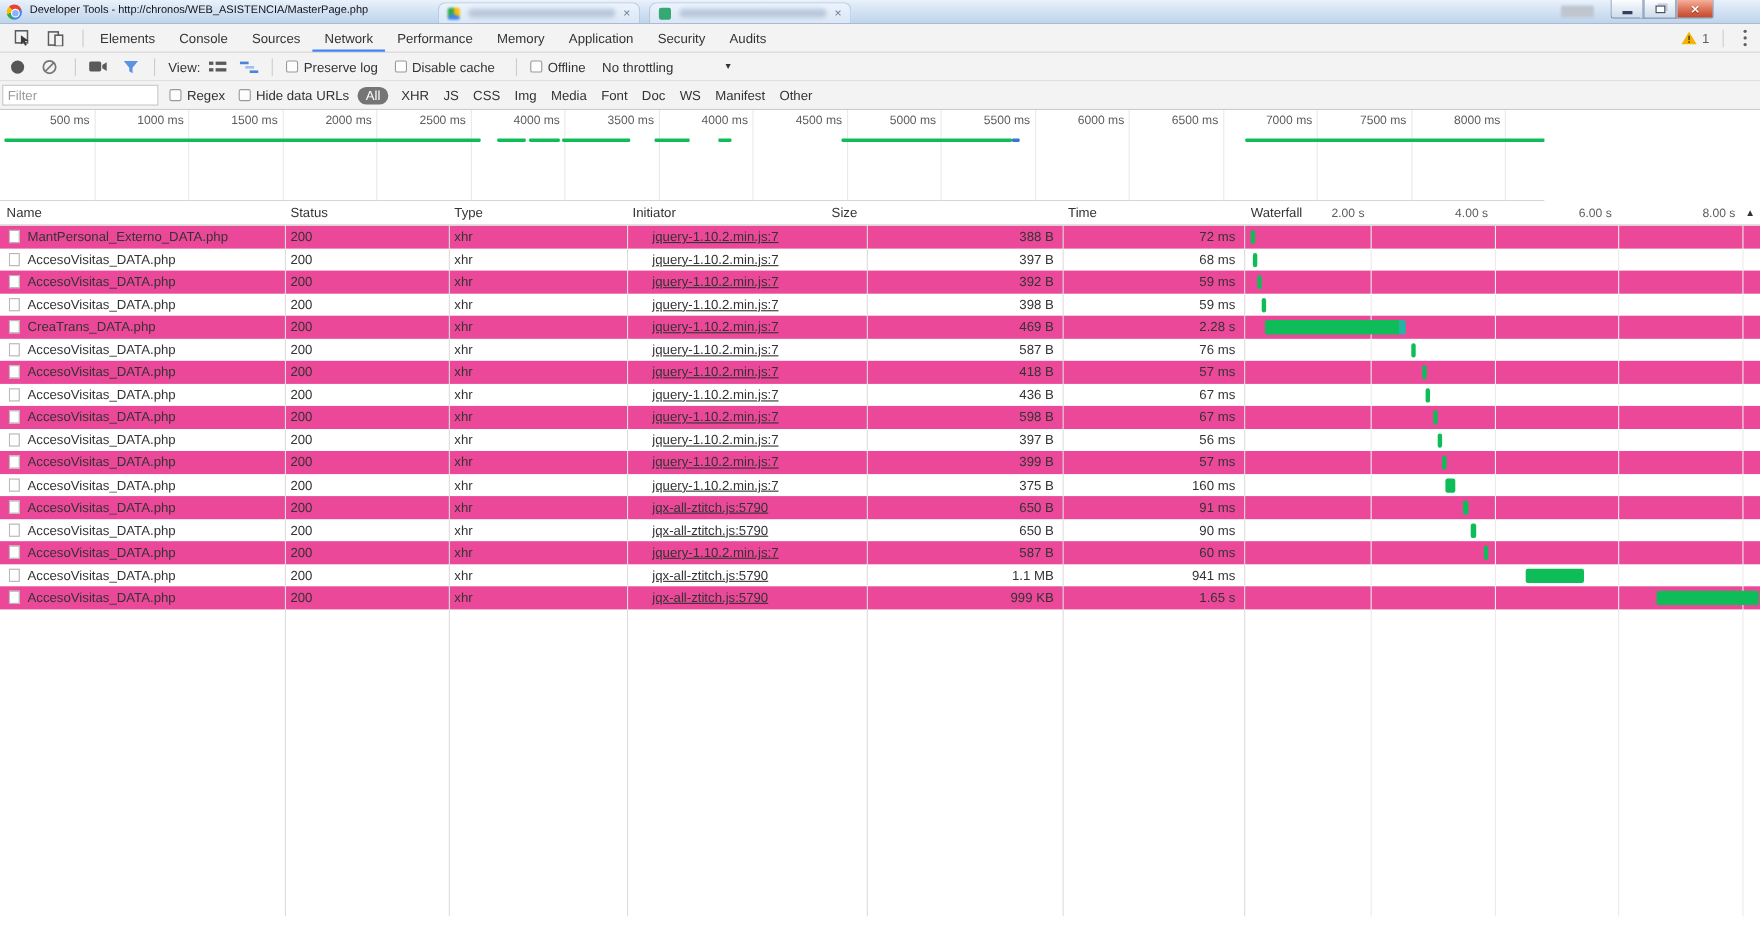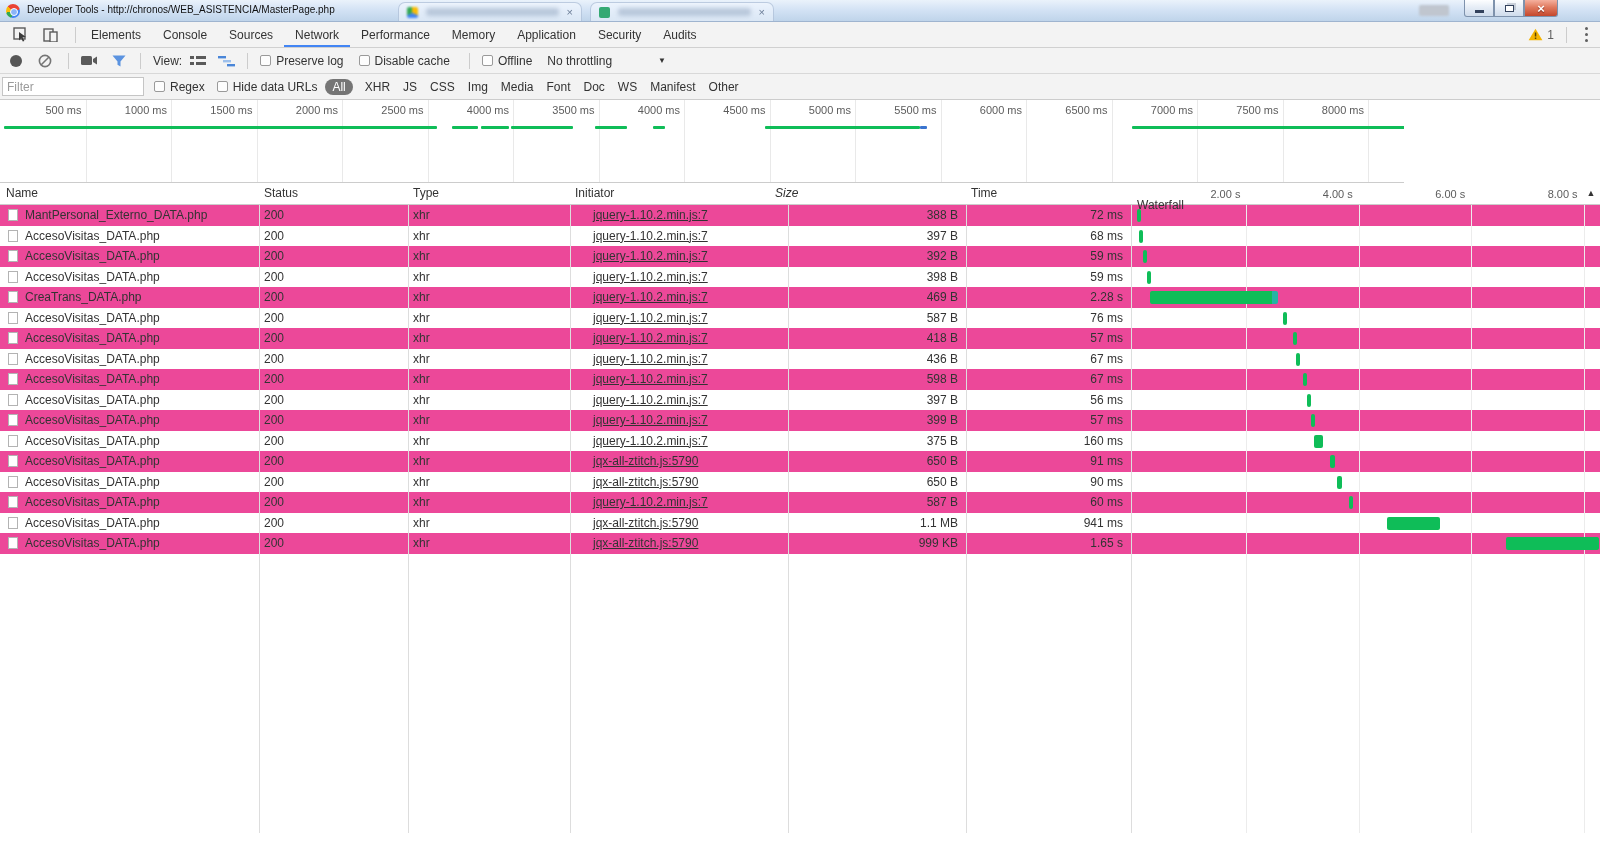--- a/index.html
+++ b/index.html
@@ -307,23 +307,23 @@
       <div class="ov-seg" style="left: 919.8px; width: 7.2px; background: rgb(58, 116, 207);"></div>
       <div class="ov-seg" style="left: 1132px; width: 285.1px; background: rgb(15, 189, 88);"></div>
     </div>
 
   <div class="grid">
     <div class="grid-header" id="grid-header">
         <div class="hcell" style="left: 6px;">Name</div>
         <div class="hcell" style="left: 264px;">Status</div>
         <div class="hcell" style="left: 413px;">Type</div>
         <div class="hcell" style="left: 575px;">Initiator</div>
-        <div class="hcell" style="left: 775px; font-style: italic;">Size</div>
+        <div class="hcell" style="left: 756px;">Size</div>
         <div class="hcell" style="left: 971px;">Time</div>
-        <div class="hcell" style="left: 1137px; margin-top: 12px;">Waterfall</div>
+        <div class="hcell" style="left: 1137px;">Waterfall</div>
         <div class="wf-tick-label" style="left: 1180.4px;">2.00 s</div>
         <div class="wf-tick-label" style="left: 1292.8px;">4.00 s</div>
         <div class="wf-tick-label" style="left: 1405.2px;">6.00 s</div>
         <div class="wf-tick-label" style="left: 1517.6px;">8.00 s</div>
         <div class="sort-arrow" style="left: 1586.6px;">▲</div>
       </div>
     <div id="grid-lines">
         <div class="col-sep" style="left: 259px;"></div>
         <div class="col-sep" style="left: 408px;"></div>
         <div class="col-sep" style="left: 570px;"></div>

